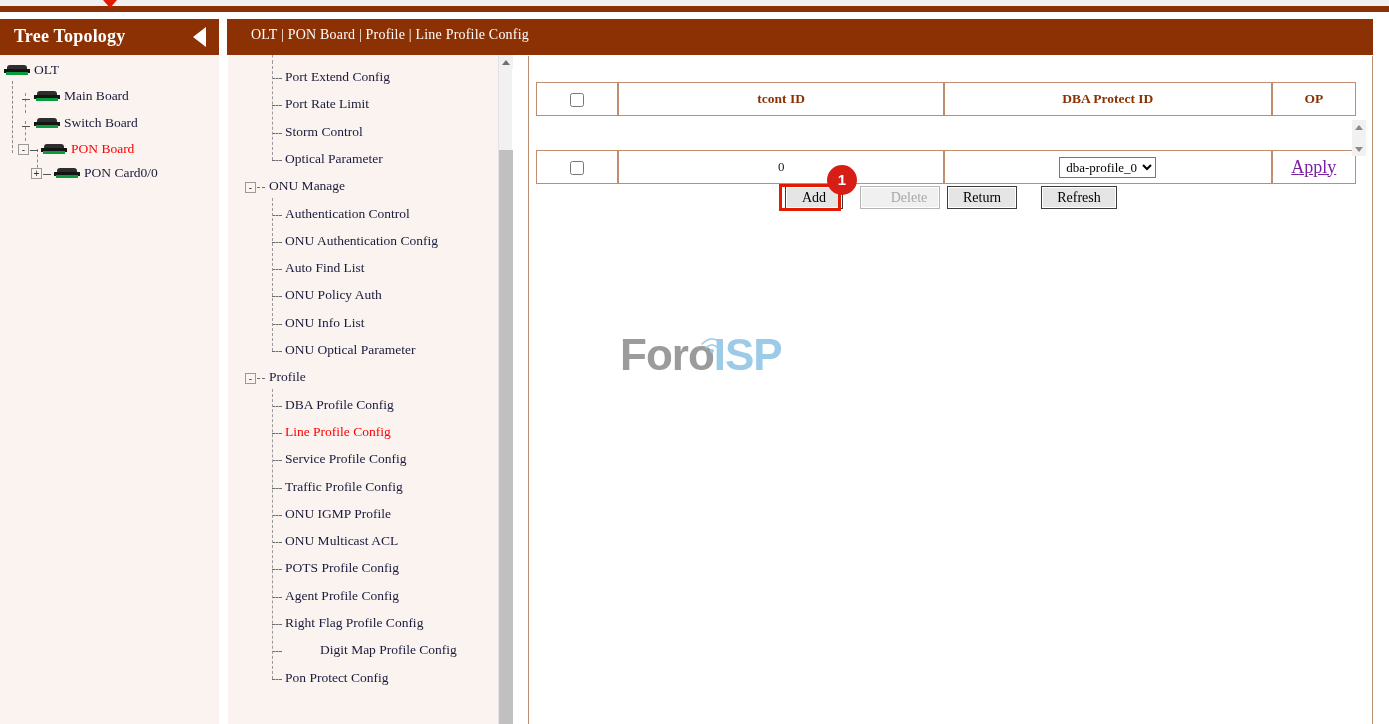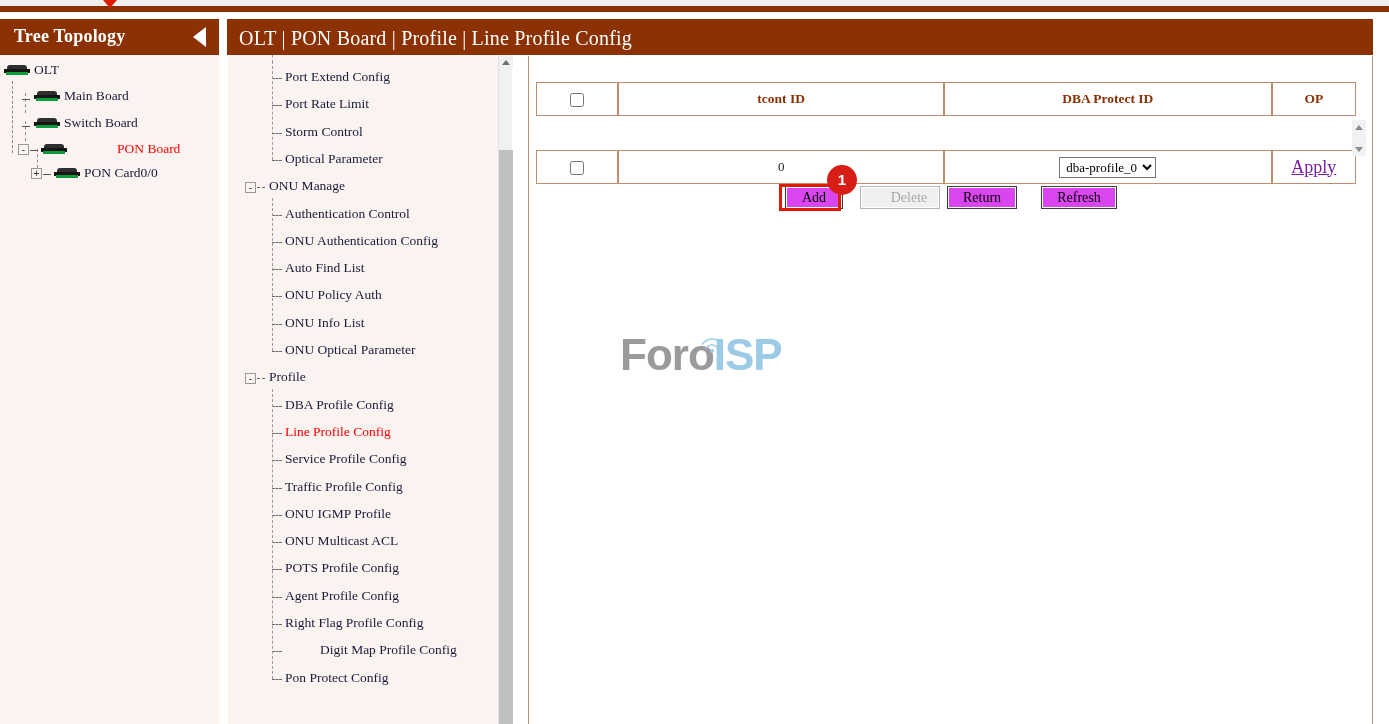--- a/index.html
+++ b/index.html
@@ -143,22 +143,22 @@
     position: absolute; left: 0; top: 95px; width: 14px; height: 600px;
     background: #c0c0c0; cursor: pointer;
   }
 
   
   .content-header {
     position: absolute; left: 227px; top: 19px; width: 1146px; height: 36px;
     background: #8b3103;
   }
   .breadcrumb {
-    position: absolute; left: 12px; top: 8px;
-    color: #ffffff; font-size: 20px; letter-spacing: .2px;
+    position: absolute; left: 24px; top: 8px;
+    color: #ffffff; font-size: 14px; letter-spacing: .2px;
   }
 
   
   .content-body {
     position: absolute; left: 513px; top: 55px; width: 876px; height: 669px;
     background: #ffffff;
   }
   .content-card {
     position: absolute; left: 528px; top: 56px; width: 845px; height: 668px;
     border-left: 1px solid #b98e72;
@@ -216,21 +216,21 @@
   .row-sb .arw.dn::after {
     content: ""; position: absolute; left: 3px; top: 5px; width: 0; height: 0;
     border-left: 4px solid transparent; border-right: 4px solid transparent;
     border-top: 5px solid #8a8a8a;
   }
 
   
   .btnrow { position: absolute; left: 536px; top: 186px; width: 820px; height: 24px; }
   .btn {
     position: absolute; top: 0; height: 23px;
-    background: #d946ef; border: 1px solid #3c3c3c;
+    background: #e5e5e5; border: 1px solid #3c3c3c;
     font-family: "Liberation Serif", serif; font-size: 14px; color: #000;
     cursor: pointer; text-align: center; line-height: 21px;
     box-shadow: inset 0 0 0 1px #ffffff;
   }
   .btn.disabled { color: #a8a8a8; border-color: #b4b4b4; background: #f0f0f0; cursor: default; }
   .btn-add    { left: 249px; width: 58px; }
   .btn-delete { left: 324px; width: 80px; padding-left: 18px; }
   .btn-return { left: 411px; width: 70px; }
   .btn-refresh{ left: 505px; width: 76px; }
 
@@ -306,21 +306,21 @@
       <span class="dev">
         <span class="top"></span>
           <span class="base"></span>
           <span class="led"></span>
       </span>
       <span class="lbl">Switch Board</span>
     </div>
 
     <div class="expander" style="left:18px; top:89px;">-</div>
     <div class="hdash" style="left:30px; top:95px;"></div>
-    <div class="tnode red" style="left:41px; top:86px;gap:46px;">
+    <div class="tnode red" style="left:41px; top:86px;">
       <span class="dev">
         <span class="top"></span>
           <span class="base"></span>
           <span class="led"></span>
       </span>
       <span class="lbl">PON Board</span>
     </div>
 
     <div class="expander" style="left:31px; top:113px;">+</div>
     <div class="hdash" style="left:43px; top:119px;"></div>

